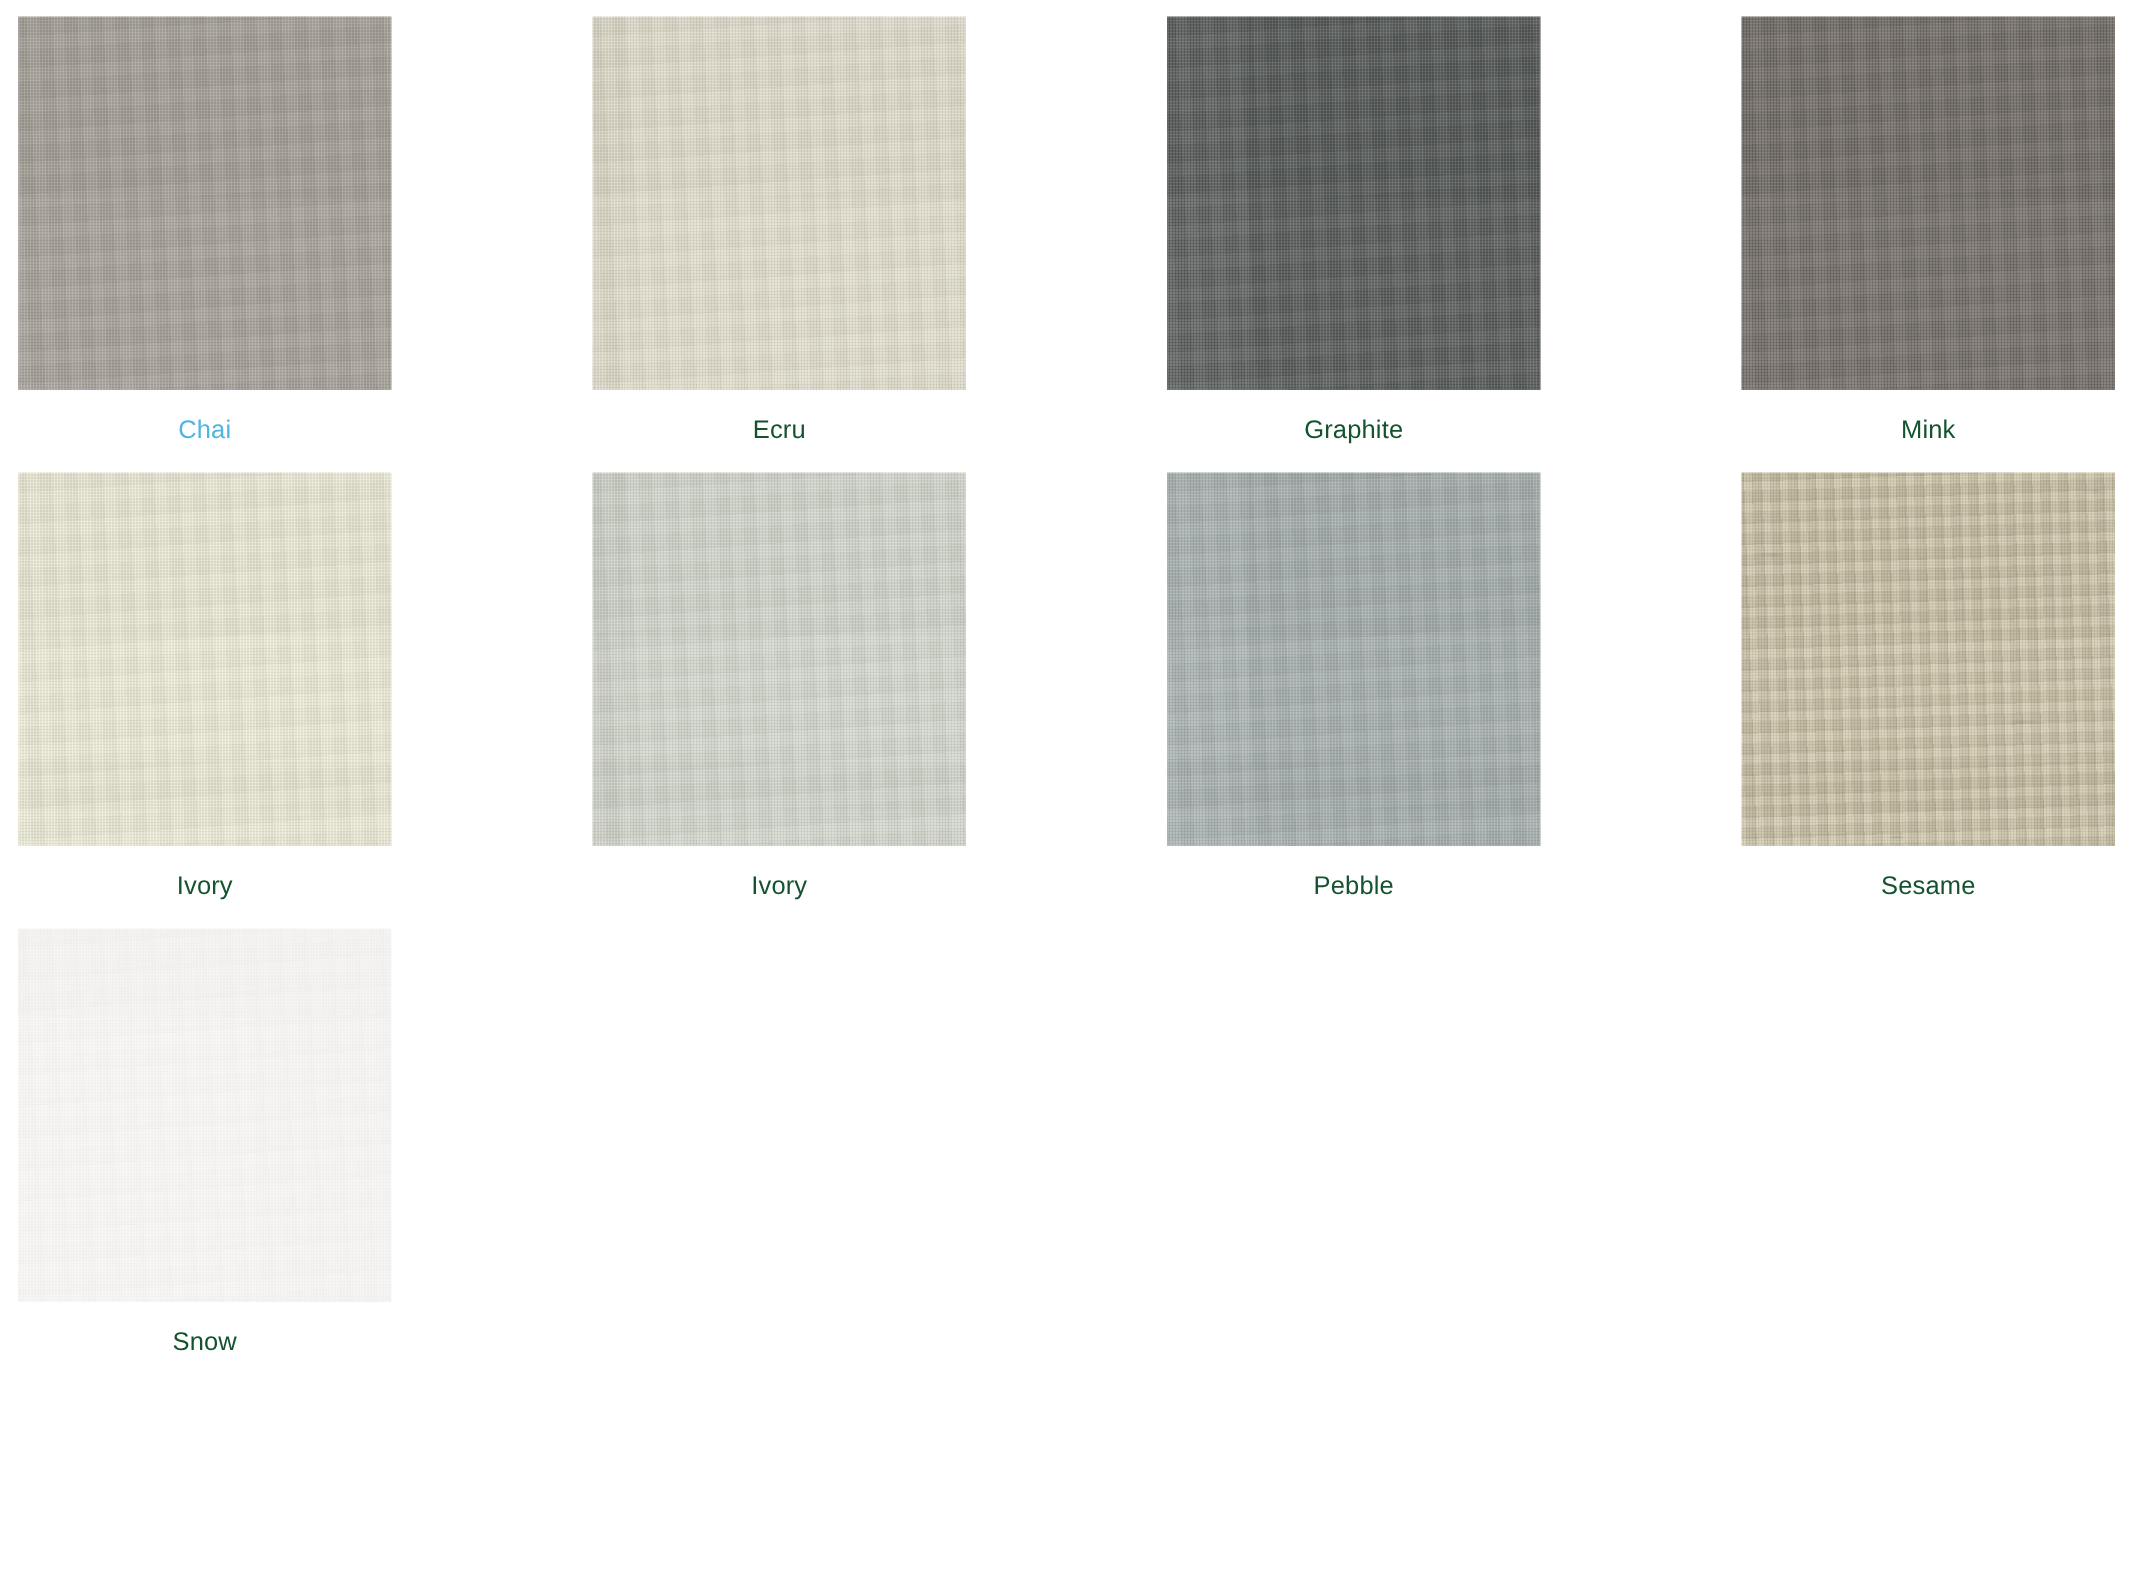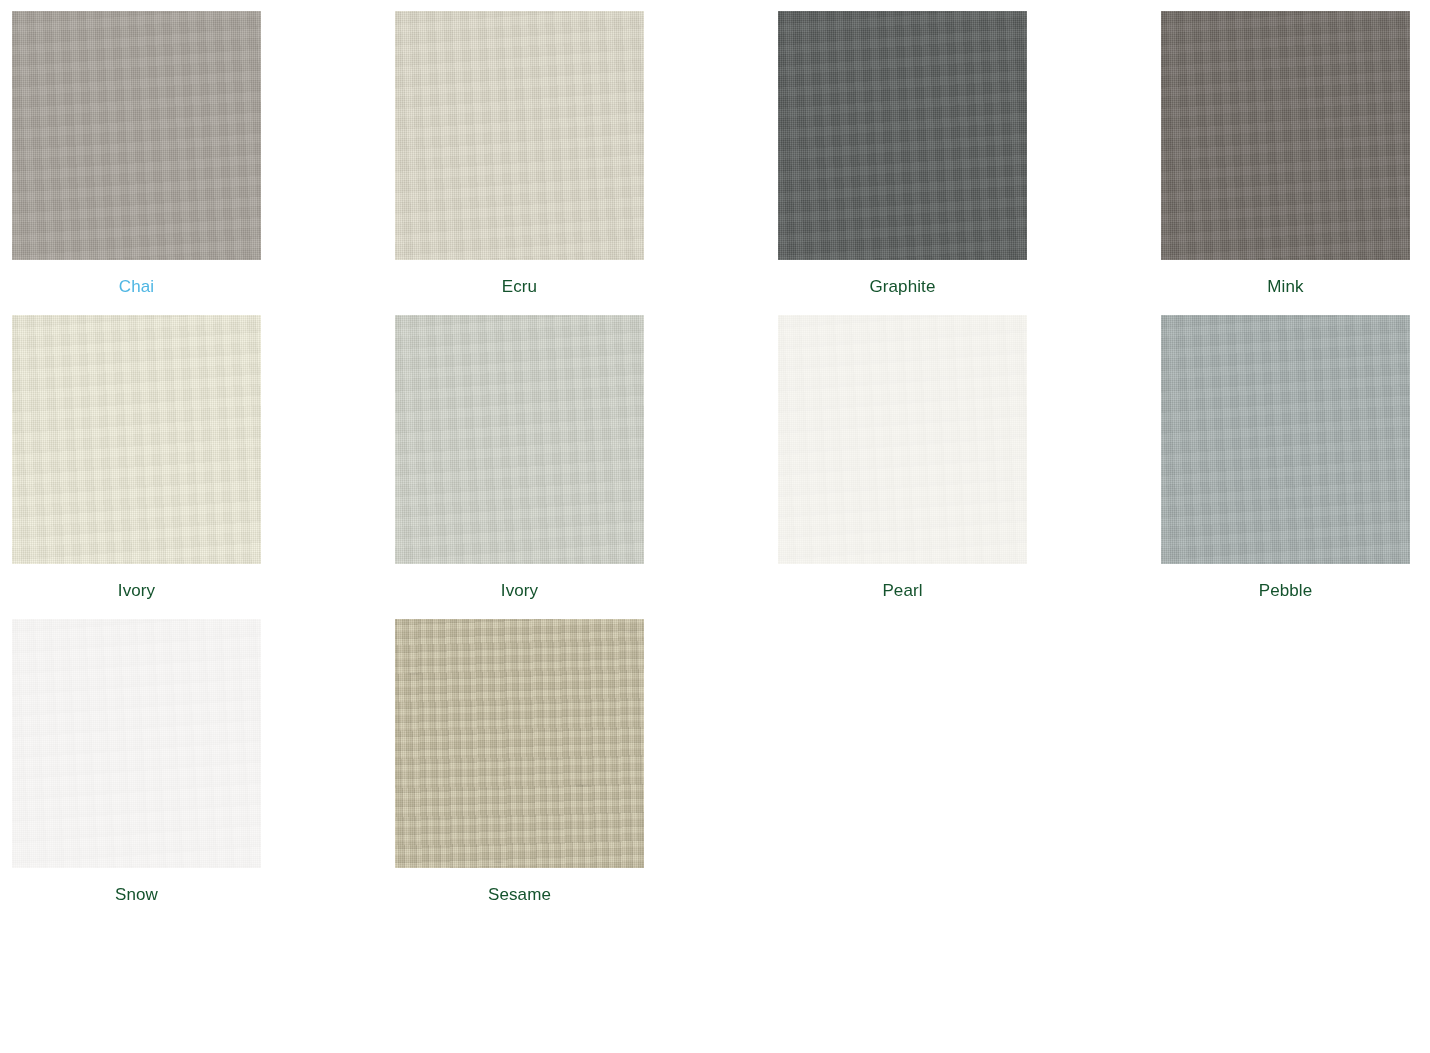--- a/index.html
+++ b/index.html
@@ -150,28 +150,24 @@
     </div>
     <div class="swatch-cell">
       <div class="swatch-chip" style="background-color: rgb(240, 238, 218);"></div>
       <div class="swatch-label">Ivory</div>
     </div>
     <div class="swatch-cell">
       <div class="swatch-chip" style="background-color: rgb(211, 214, 204);"></div>
       <div class="swatch-label">Ivory</div>
     </div>
     <div class="swatch-cell">
-      <div class="swatch-chip smooth" style="background-color: rgb(247, 246, 241);"></div>
-      <div class="swatch-label">Pearl</div>
+      <div class="swatch-chip" style="background-color: rgb(168, 178, 177);"></div>
+      <div class="swatch-label">Pebble</div>
     </div>
     <div class="swatch-cell">
-      <div class="swatch-chip" style="background-color: rgb(168, 178, 177);"></div>
-      <div class="swatch-label">Pebble</div>
+      <div class="swatch-chip coarse" style="background-color: rgb(206, 197, 167);"></div>
+      <div class="swatch-label">Sesame</div>
     </div>
     <div class="swatch-cell">
       <div class="swatch-chip smooth" style="background-color: rgb(248, 247, 246);"></div>
       <div class="swatch-label">Snow</div>
     </div>
-    <div class="swatch-cell">
-      <div class="swatch-chip coarse" style="background-color: rgb(206, 197, 167);"></div>
-      <div class="swatch-label">Sesame</div>
-    </div>
   </div>
 
 </body></html>

